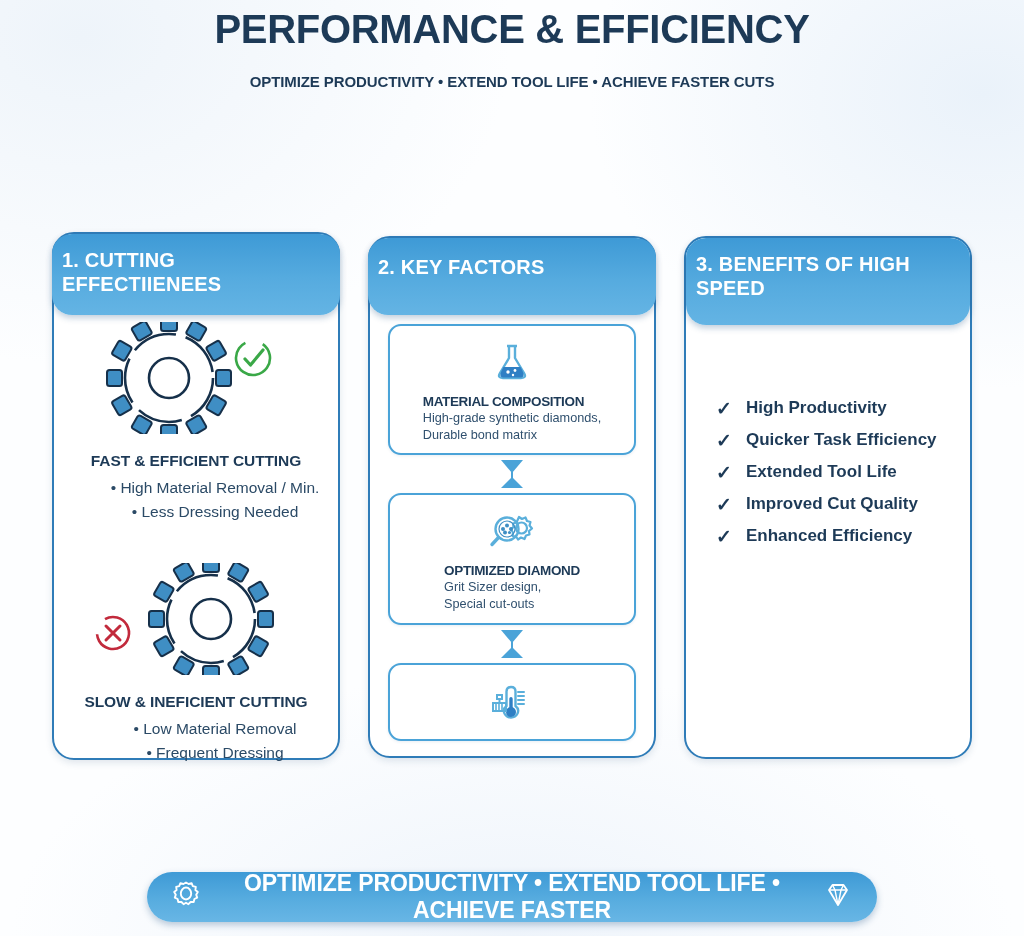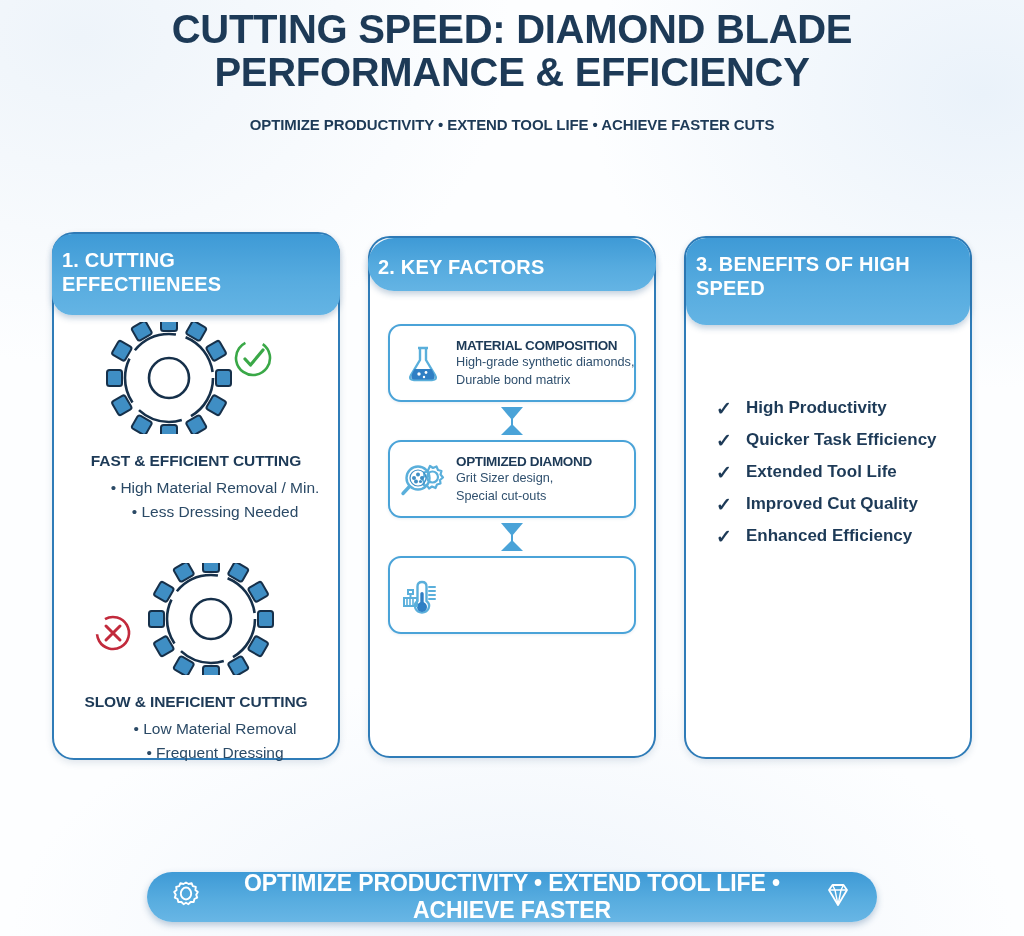--- a/index.html
+++ b/index.html
@@ -79,21 +79,21 @@
     color: #ffffff;
     font-weight: bold;
     text-align: left;
     letter-spacing: 0.2px;
     box-shadow: 0 3px 6px rgba(30,80,130,0.28);
     text-transform: uppercase;
     z-index: 5;
     box-sizing: border-box;
   }
   .col1 .pill { width: 288px; font-size: 20px; padding: 14px 10px 18px; line-height: 1.22; }
-  .col2 .pill { width: 288px; font-size: 20px; padding: 17px 10px 12px; line-height: 1.22; border-radius: 26px; }
+  .col2 .pill { width: 288px; font-size: 20px; padding: 17px 10px 36px; line-height: 1.22; }
   .col3 .pill { width: 284px; font-size: 20px; padding: 14px 10px 24px; line-height: 1.22; }
 
   .col-body {
     position: relative;
     z-index: 6;
   }
 
   
   .wheel-block { text-align: center; }
   .wheel-block.first { padding-top: 88px; }
@@ -134,20 +134,21 @@
     border: 2px solid #4aa3d8;
     border-radius: 13px;
     background: #ffffff;
     display: flex;
     align-items: center;
     gap: 8px;
     padding: 10px 8px 10px 8px;
     box-sizing: border-box;
     min-height: 78px;
     box-shadow: 0 1px 3px rgba(40,90,140,0.10);
+    flex-direction: column;
   }
   .fcard .ficon { flex: 0 0 50px; height: 50px; }
   .fcard .ftext { flex: 1; min-width: 0; }
   .fcard .fh {
     color: #1d3a57;
     font-weight: bold;
     font-size: 13.5px;
     text-transform: uppercase;
     letter-spacing: -0.35px;
     white-space: nowrap;
@@ -214,21 +215,20 @@
     text-transform: uppercase;
     flex: 1;
     text-align: center;
   }
 </style>
 </head>
 <body>
 
 <div class="header">
   <div class="title">
-    <div>Cutting Speed: Diamond Blade</div>
     <div>Performance &amp; Efficiency</div>
   </div>
   <div class="subtitle">Optimize Productivity • Extend Tool Life • Achieve Faster Cuts</div>
 </div>
 
 <div class="columns">
 
   <div class="col col1">
     <div class="col-card">
       <div class="col-body">

